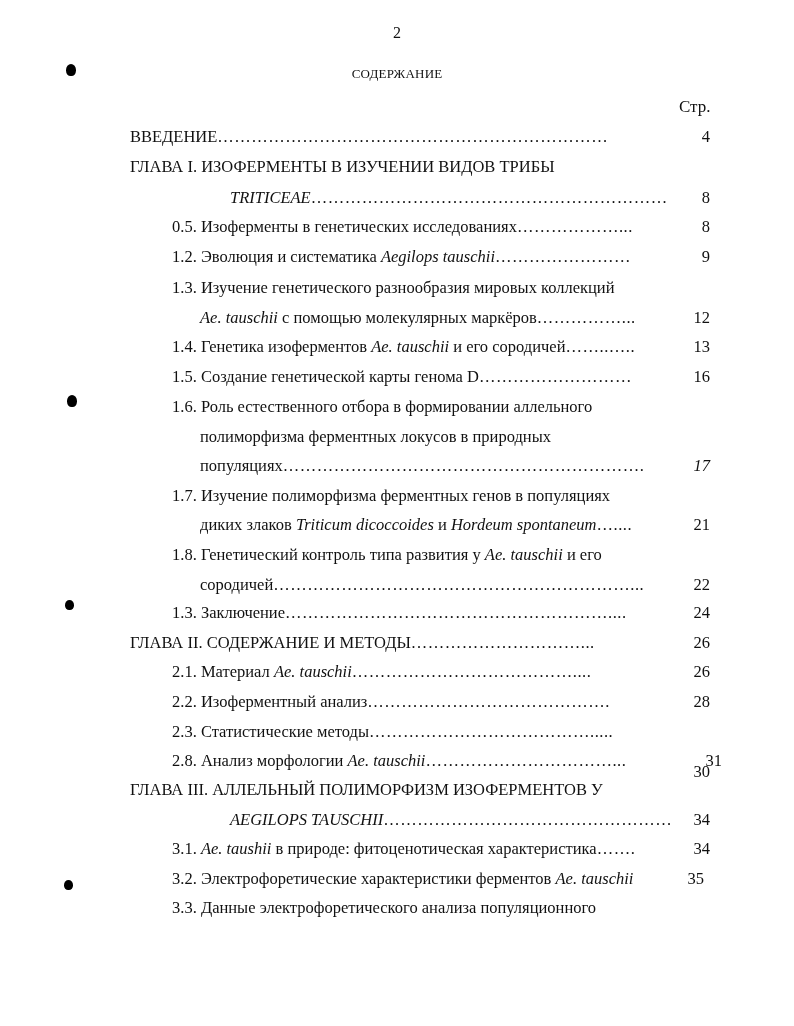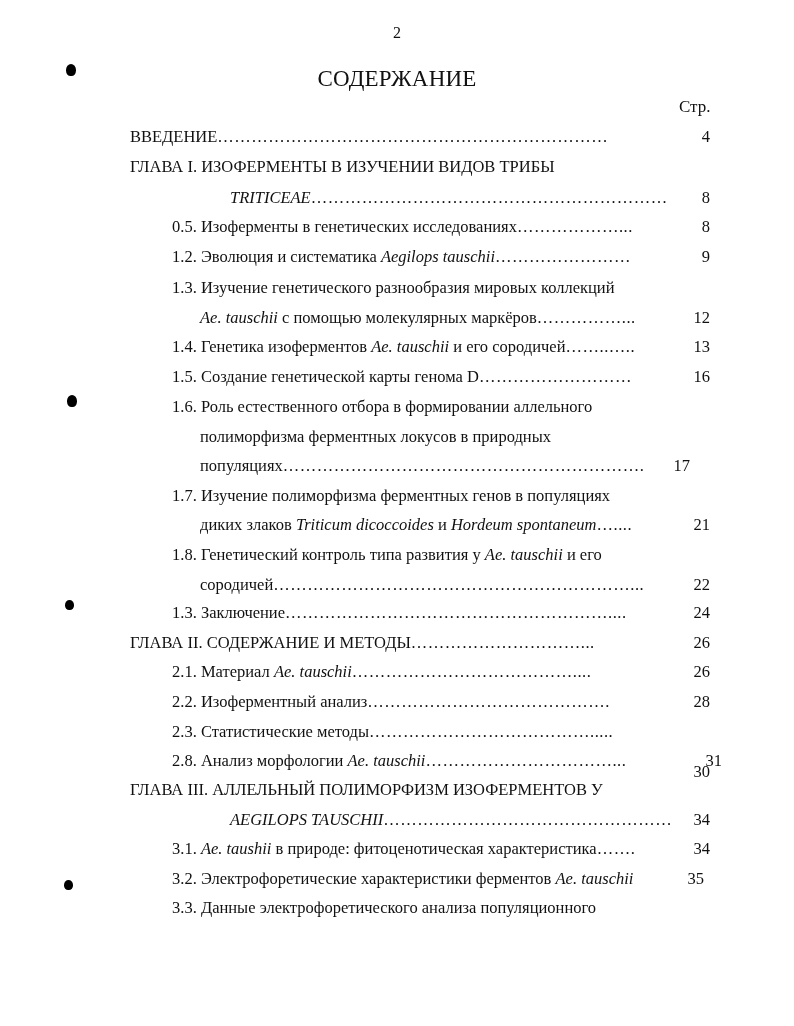--- a/index.html
+++ b/index.html
@@ -1,19 +1,19 @@
 <!DOCTYPE html>
 <html><head>
 <meta charset="utf-8">
 <style>
   html, body { margin:0; padding:0; background:#ffffff; }
   body { width:794px; height:1026px; position:relative; overflow:hidden;
          font-family:"Liberation Serif", "DejaVu Serif", serif; color:#111; }
   .pagenum { position:absolute; top:24px; left:0; width:794px; text-align:center; font-size:16px; }
-  .title { position:absolute; top:66px; left:0; width:794px; text-align:center; font-size:23px; letter-spacing:0.2px; }
+  .title { position:absolute; top:66px; left:0; width:794px; text-align:center; font-size:13px; letter-spacing:0.2px; }
   .strlabel { position:absolute; top:97px; left:679px; font-size:17px; }
   .row { position:absolute; font-size:16.5px; white-space:nowrap; }
   .row .txt { position:absolute; left:0; }
   .row .num { position:absolute; text-align:right; width:40px; }
   .dots { letter-spacing:0.5px; }
   i { }
   .mark { position:absolute; width:10px; height:12px; background:#000; border-radius:50% 50% 45% 45%; }
 </style>
 </head>
 <body>
@@ -63,21 +63,21 @@
       <span class="num" style="left: 498px;">16</span>
     </div>
     <div class="row" style="left: 172px; top: 397px;">
       <span class="txt"><span>1.6. Роль естественного отбора в формировании аллельного</span></span>
     </div>
     <div class="row" style="left: 200px; top: 427px;">
       <span class="txt"><span>полиморфизма ферментных локусов в природных</span></span>
     </div>
     <div class="row" style="left: 200px; top: 456px;">
       <span class="txt"><span>популяциях</span><span class="dots">……………………………………………………….</span></span>
-      <span class="num" style="left: 450px;">17</span>
+      <span class="num" style="left: 470px; font-style: italic;">17</span>
     </div>
     <div class="row" style="left: 172px; top: 486px;">
       <span class="txt"><span>1.7. Изучение полиморфизма ферментных генов в популяциях</span></span>
     </div>
     <div class="row" style="left: 200px; top: 515px;">
       <span class="txt"><span>диких злаков </span><i>Triticum dicoccoides</i><span> и </span><i>Hordeum spontaneum</i><span class="dots">…....</span></span>
       <span class="num" style="left: 470px;">21</span>
     </div>
     <div class="row" style="left: 172px; top: 545px;">
       <span class="txt"><span>1.8. Генетический контроль типа развития у </span><i>Ae. tauschii</i><span> и его</span></span>

